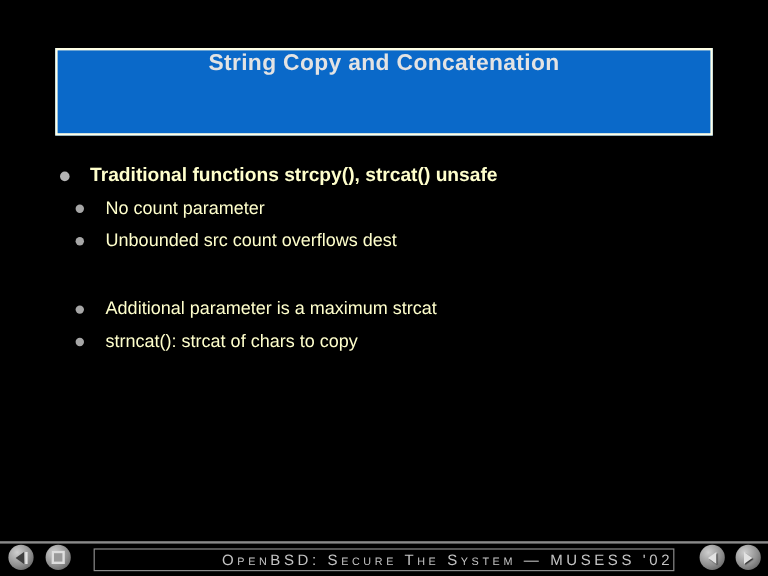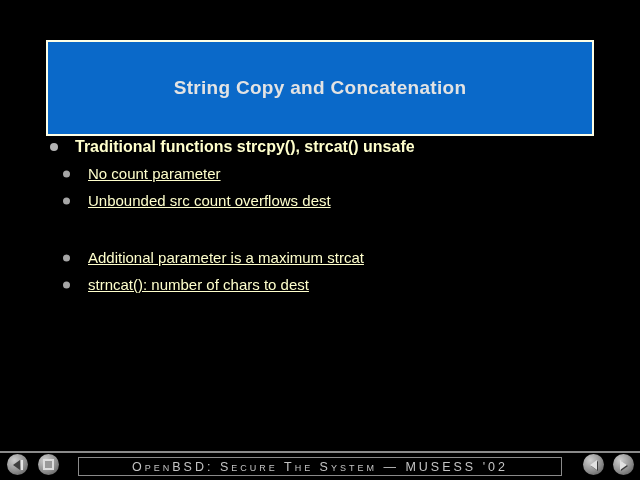--- a/index.html
+++ b/index.html
@@ -3,48 +3,48 @@
 <meta charset="utf-8">
 <style>
   html,body{margin:0;padding:0;background:#000;}
   .slide{
     position:relative;width:640px;height:480px;overflow:hidden;
     background:var(--background,#000);
     font-family:"Liberation Sans",sans-serif;
   }
   
   .titlebar{
-    position:absolute;left:46px;top:40px;width:548px;height:96px;
+    position:absolute;left:46px;top:40px;width:548px;height:73px;
     box-sizing:border-box;
     background:var(--title-bar-bg,#0a69c9);
     border:2px solid var(--title-bar-border,#ffffe6);
-    display:flex;align-items:center;justify-content:center;
+    display:flex;justify-content:center;
   }
   .title{
     color:var(--title-text,#e3e3e3);
     font-size:19px;font-weight:600;letter-spacing:.3px;
   }
   
   .content{position:absolute;left:0;top:133px;width:640px;}
   .row{position:relative;height:27px;display:flex;align-items:center;}
   .row .dot{position:absolute;top:50%;transform:translateY(-50%);border-radius:50%;
     background:var(--bullet,#b3b3b3);}
   .l1 .dot{left:50px;width:8px;height:8px;}
   .l2 .dot{left:63px;width:7px;height:7px;background:var(--bullet-sub,#a6a6a6);}
   .row .txt{color:var(--body-text,#ffffcc);white-space:pre;}
   .l1 .txt{margin-left:75px;font-size:16px;font-weight:bold;}
-  .l2 .txt{margin-left:88px;font-size:15px;text-decoration:underline;}
+  .l2 .txt{margin-left:88px;font-size:15px;}
   .spacer{height:30px;}
   
   .footer-line{position:absolute;left:0;top:451px;width:640px;height:2px;
     background:var(--footer-border,#8a8a8a);}
   .statusbox{
     position:absolute;left:78px;top:457px;width:484px;height:19px;
     box-sizing:border-box;border:1px solid var(--footer-border,#8a8a8a);
-    display:flex;align-items:center;justify-content:center;background:#000;
+    display:flex;align-items:center;justify-content:flex-end;background:#000;
   }
   .statusbox span{
     font-variant:small-caps;letter-spacing:3px;font-size:12.5px;
     color:var(--footer-text,#c4c4c4);white-space:pre;
   }
   
   .navbtn{
     position:absolute;top:454px;width:21px;height:21px;border-radius:50%;
     background:radial-gradient(circle at 35% 30%, #cfcfcf, #8f8f8f 55%, #545454 95%);
     display:flex;align-items:center;justify-content:center;cursor:pointer;
@@ -85,21 +85,21 @@
       <span class="dot"></span>
       <span class="txt">Unbounded src count overflows dest</span>
     </div>
     <div class="spacer"></div>
     <div class="row l2">
       <span class="dot"></span>
       <span class="txt">Additional parameter is a maximum strcat</span>
     </div>
     <div class="row l2">
       <span class="dot"></span>
-      <span class="txt">strncat(): number of chars to dest</span>
+      <span class="txt">strncat(): strcat of chars to copy</span>
     </div>
   </div>
 
   <div class="footer-line"></div>
 
   <div class="navbtn nav-first">
     <span class="glyph-first">
       <span class="tri"></span>
         <span class="bar"></span>
     </span>

